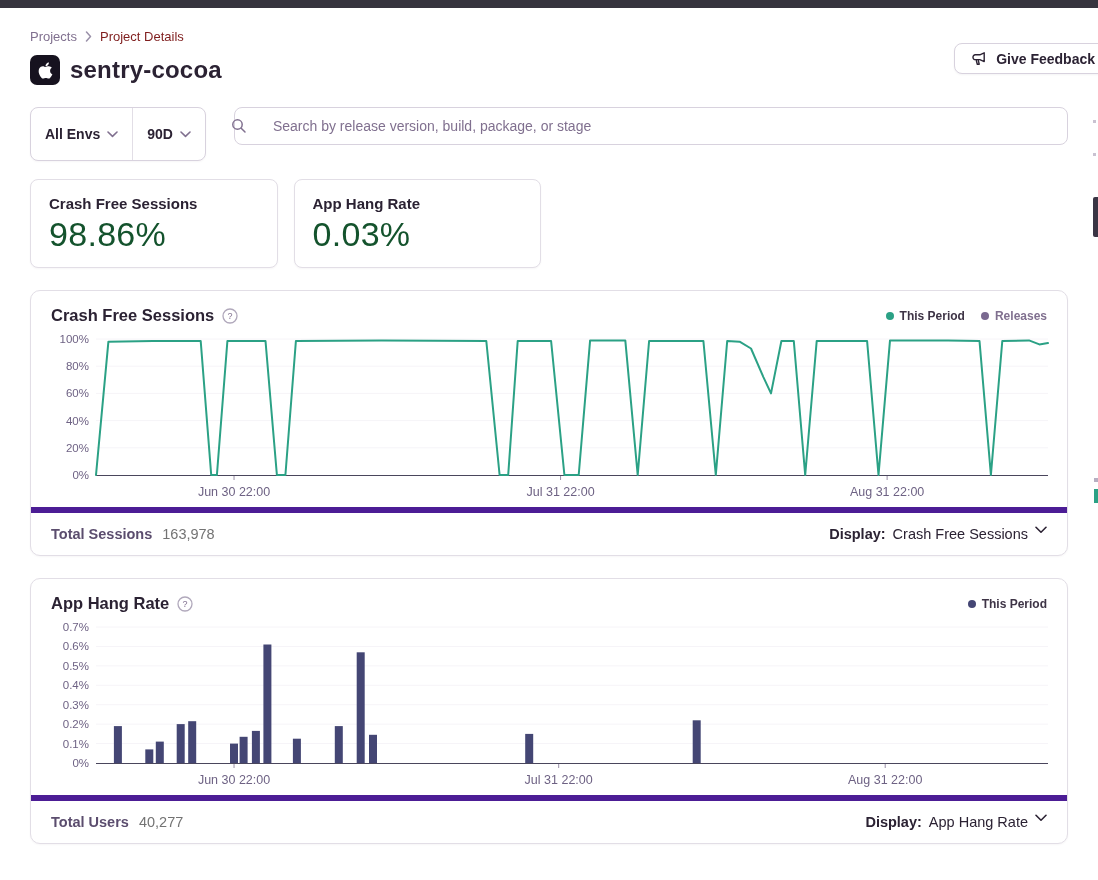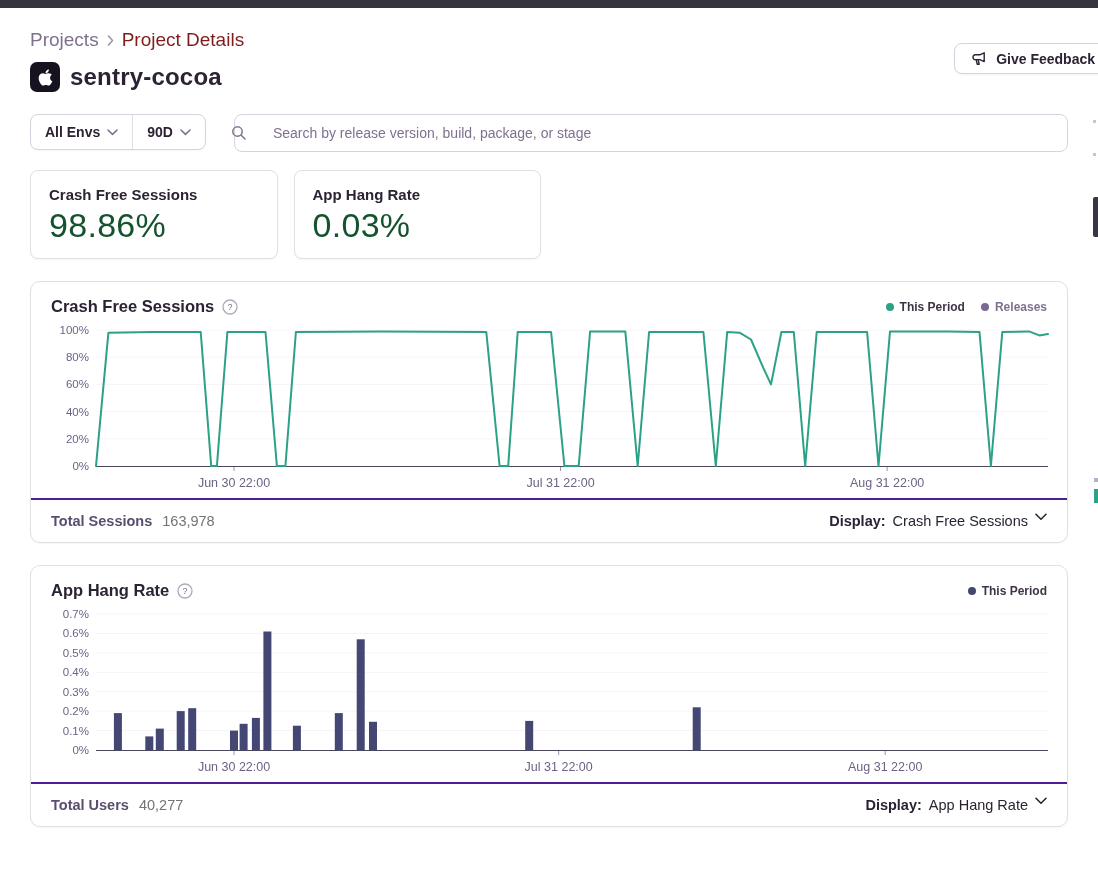--- a/index.html
+++ b/index.html
@@ -2,41 +2,41 @@
 <html><head>
 <meta charset="utf-8">
 <style>
   * { margin:0; padding:0; box-sizing:border-box; }
   html,body { width:1098px; height:880px; overflow:hidden; background:#fff;
     font-family:"Liberation Sans", sans-serif; color:#2B2233; }
   .topbar { height:8px; background:#36343E; }
   .content { position:relative; padding:0 30px; }
 
   
-  .breadcrumb { margin-top:21px; display:flex; align-items:center; gap:8px; font-size:19px; }
+  .breadcrumb { margin-top:21px; display:flex; align-items:center; gap:8px; font-size:13px; }
   .crumb-parent { color:#80708F; cursor:pointer; }
   .crumb-sep { color:#9A90A8; display:flex; }
   .crumb-current { color:#7f1d1d;text-align:right; }
 
   
   .feedback-btn { position:absolute; top:14px; right:-14px; height:31px; display:flex;
     align-items:center; gap:8px; padding:0 16px; background:#fff; border:1px solid #D8D2DE;
     border-radius:8px; font-size:14px; font-weight:700; color:#2B2233; cursor:pointer;
     box-shadow:0 1px 2px rgba(43,34,51,.05); }
 
   
   .title-row { margin-top:11px; display:flex; align-items:center; gap:10px; }
   .platform-icon { width:30px; height:30px; background:#16121F; border-radius:7px;
     display:flex; align-items:center; justify-content:center; }
   .page-title { font-size:24px; font-weight:700; letter-spacing:.2px; }
 
   
   .filter-row { margin-top:22px; display:flex; gap:12px; }
   .picker-group { display:flex; align-items:stretch; border:1px solid #D8D2DE; border-radius:8px;
-    background:#fff; height:36px; box-shadow:0 1px 2px rgba(43,34,51,.04); }
+    background:#fff; height:54px; box-shadow:0 1px 2px rgba(43,34,51,.04); }
   .picker { display:flex; align-items:center; gap:7px; padding:0 14px; font-size:14px;
     font-weight:700; cursor:pointer; }
   .picker + .picker { border-left:1px solid #E2DEE6; }
   .chev { color:#80708F; display:flex; }
   .search-box { position:relative; flex:1; height:38px;padding-left:16px; }
   .search-box input { width:100%; height:100%; border:1px solid #D8D2DE; border-radius:8px;
     padding:0 12px 0 38px; font-size:14px; color:#2B2233; outline:none;
     font-family:"Liberation Sans", sans-serif; }
   .search-box input::placeholder { color:#80708F; }
   .search-icon { position:absolute; left:13px; top:11px; }
@@ -54,21 +54,21 @@
   .panel-header { display:flex; justify-content:space-between; align-items:center;
     padding:15px 20px 2px; }
   .chart-title-wrap { display:flex; align-items:center; gap:8px; }
   .chart-title { font-size:16.5px; font-weight:700; }
   .legend { display:flex; align-items:center; gap:16px; }
   .legend-item { display:flex; align-items:center; gap:6px; font-size:12px; color:#3E3446; cursor:pointer;font-weight:bold; }
   .legend-item.muted { color:#80708F; }
   .dot { width:8px; height:8px; border-radius:50%; }
   .chart-body { padding:4px 0 0 20px; }
   svg text { font-family:"Liberation Sans", sans-serif; }
-  .panel-footer { border-top:2px solid #4c1d95; display:flex; justify-content:space-between;
+  .panel-footer { border-top:6px solid #4c1d95; display:flex; justify-content:space-between;
     align-items:center; padding:13px 20px; font-size:14.5px; }
   .total { display:flex; align-items:baseline; gap:10px; }
   .total-label { font-weight:700; color:#5B4D6E; }
   .total-value { color:#737373; }
   .display-select { display:flex; gap:7px; cursor:pointer; }
   .display-label { font-weight:700; }
   .display-select .chev { color:#2B2233; }
 
   
   .sliver { position:fixed; }

